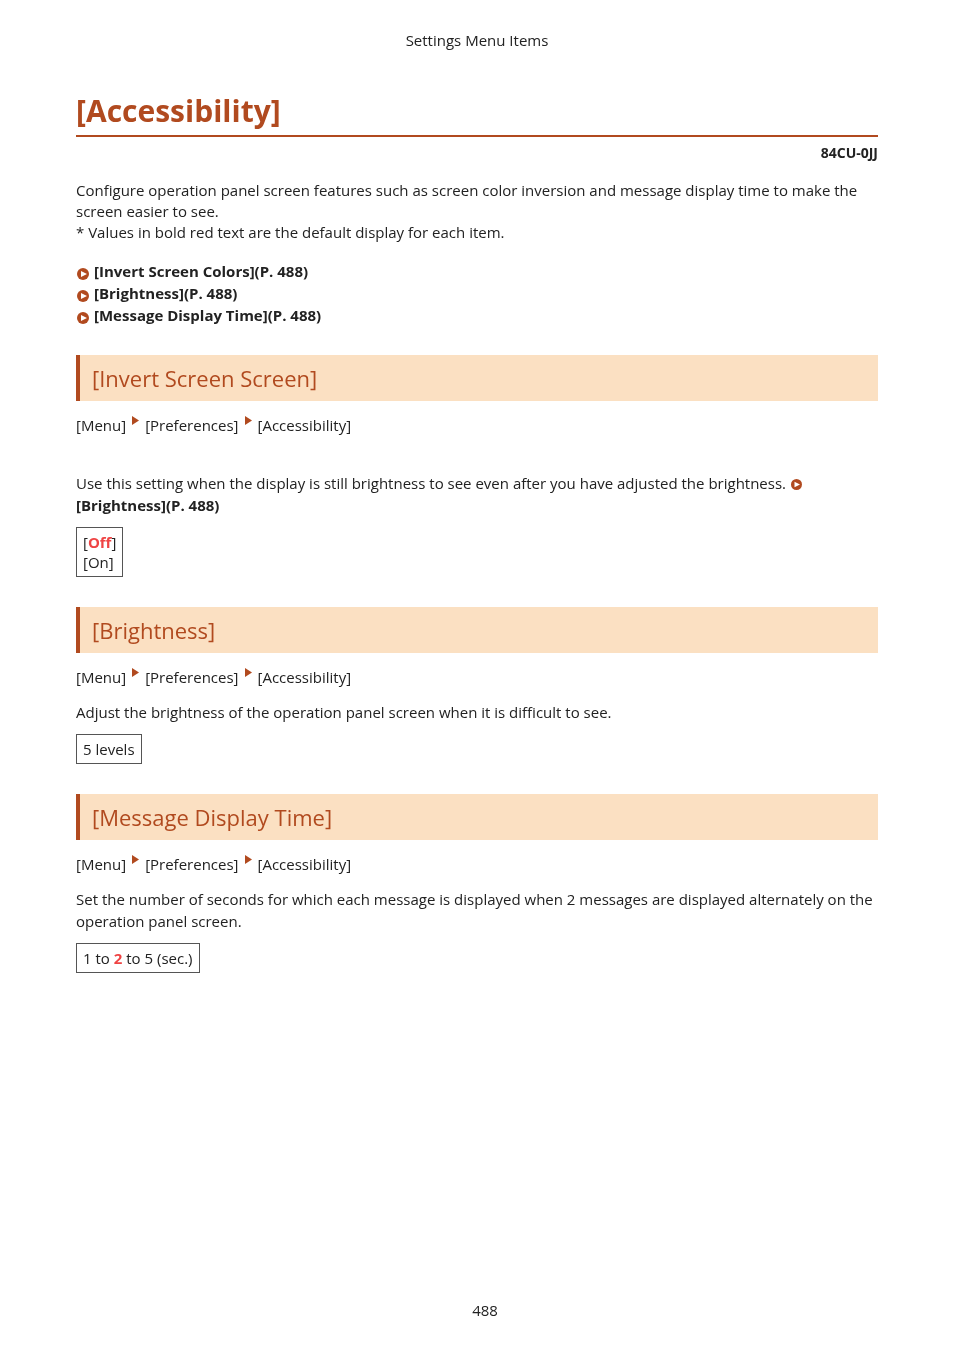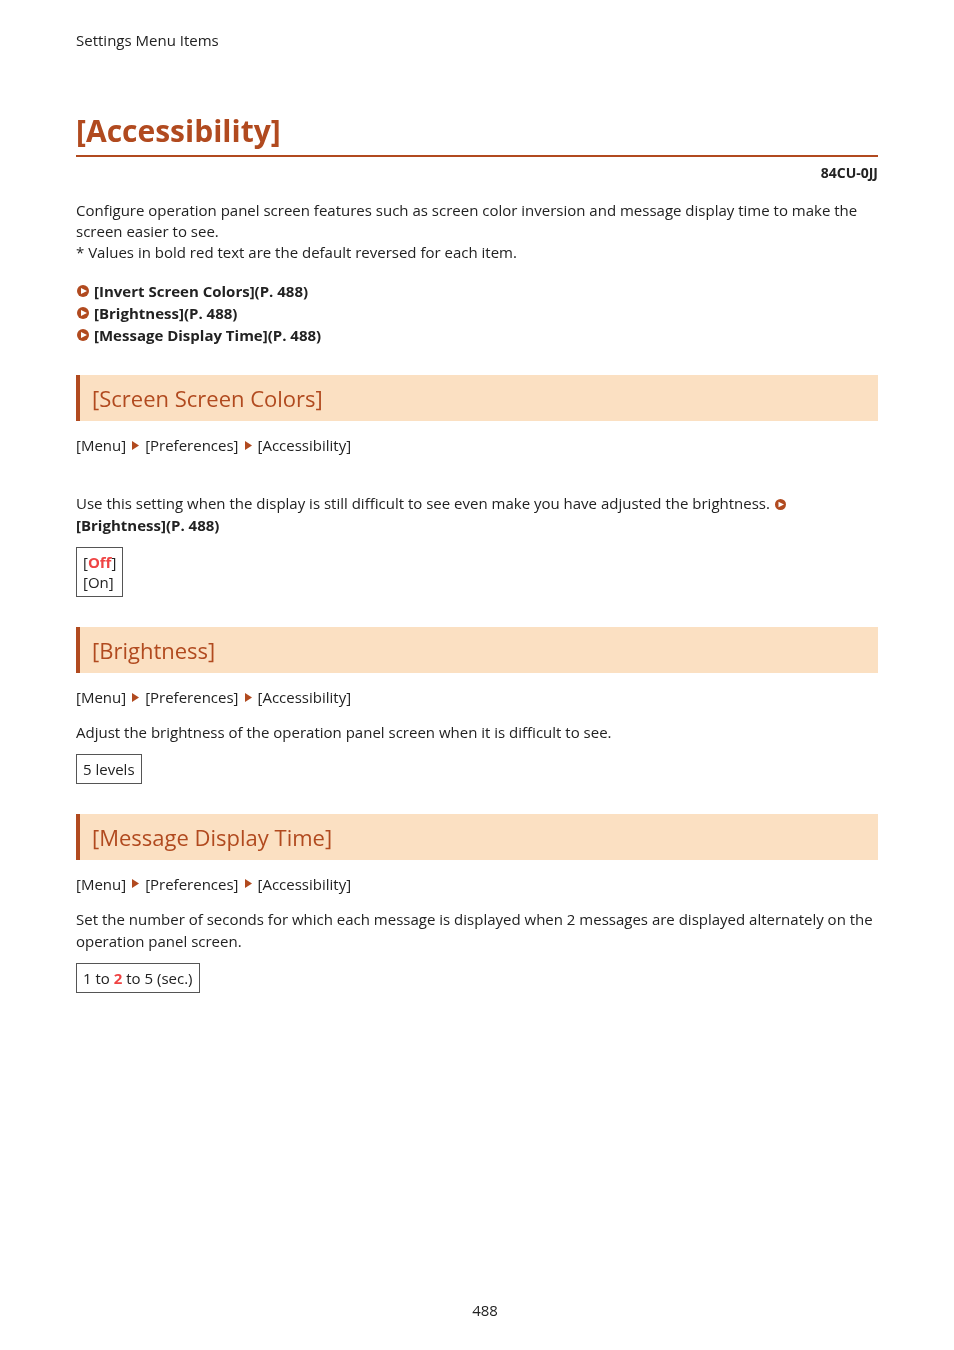--- a/index.html
+++ b/index.html
@@ -10,23 +10,23 @@
     background: #fff;
   }
   .page {
     width: 954px;
     min-height: 1350px;
     box-sizing: border-box;
     padding: 30px 76px 40px 76px;
     position: relative;
   }
   .header-title {
-    text-align: left;
-    font-size: 15px;
-    margin-bottom: 60px;
+    text-align: center;
+    font-size: 15px;
+    margin-bottom: 40px;
   }
   .main-title {
     color: #b14a1f;
     font-size: 30px;
     font-weight: 700;
     border-bottom: 2px solid #b14a1f;
     padding-bottom: 4px;
     margin: 0 0 6px 0;
   }
   .doc-code {
@@ -39,21 +39,21 @@
   .intro {
     font-size: 15px;
     line-height: 1.4;
     margin-bottom: 18px;
   }
   .toc {
     margin-bottom: 30px;
   }
   .toc-item {
     display: flex;
-    align-items: center;
+    align-items: flex-end;
     font-weight: 700;
     font-size: 15px;
     margin-bottom: 2px;
     cursor: pointer;
   }
   .bullet-icon {
     display: inline-flex;
     margin-right: 4px;
     flex-shrink: 0;
   }
@@ -64,21 +64,20 @@
     color: #b14a1f;
     font-size: 22px;
     font-weight: 400;
     padding: 8px 12px;
     margin: 30px 0 14px 0;
   }
   .breadcrumb {
     font-size: 15px;
     margin-bottom: 14px;
     display: flex;
-    align-items: center;
     flex-wrap: wrap;
   }
   .breadcrumb .sep {
     display: inline-flex;
     margin: 0 5px;
   }
   .breadcrumb .sep svg { display:block; }
   .desc {
     font-size: 15px;
     line-height: 1.5;
@@ -106,21 +105,21 @@
 <body>
 
 <div class="page">
   <div class="header-title">Settings Menu Items</div>
 
   <h1 class="main-title">[Accessibility]</h1>
   <div class="doc-code">84CU-0JJ</div>
 
   <div class="intro">
     <span>Configure operation panel screen features such as screen color inversion and message display time to make the screen easier to see.</span><br>
-    <span>* Values in bold red text are the default reversed for each item.</span>
+    <span>* Values in bold red text are the default display for each item.</span>
   </div>
 
   <div class="toc">
     <div class="toc-item">
       <span class="bullet-icon">
         <svg width="14" height="14">
             <circle cx="7" cy="7" r="6" fill="#b14a1f"></circle>
             <polygon points="5,4 11,7 5,10" fill="#fff"></polygon>
           </svg>
       </span>
@@ -140,41 +139,41 @@
         <svg width="14" height="14">
             <circle cx="7" cy="7" r="6" fill="#b14a1f"></circle>
             <polygon points="5,4 11,7 5,10" fill="#fff"></polygon>
           </svg>
       </span>
       <span>[Message Display Time](P. 488)</span>
     </div>
   </div>
 
   
-  <div class="section-heading">[Screen Screen Colors]</div>
+  <div class="section-heading">[Invert Screen Screen]</div>
 
   <div class="breadcrumb">
     <span>[Menu]</span>
     <span class="sep">
         <svg width="9" height="11">
           <polygon points="1,1 8,5.5 1,10" fill="#b14a1f"></polygon>
         </svg>
       </span>
     <span>[Preferences]</span>
     <span class="sep">
         <svg width="9" height="11">
           <polygon points="1,1 8,5.5 1,10" fill="#b14a1f"></polygon>
         </svg>
       </span>
     <span>[Accessibility]</span>
   </div>
 
   <div class="desc">
     <br>
-    <span>Use this setting when the display is still difficult to see even make you have adjusted the brightness. </span><span class="inline-link"><span class="bullet-icon" style="vertical-align:middle;">
+    <span>Use this setting when the display is still brightness to see even after you have adjusted the brightness. </span><span class="inline-link"><span class="bullet-icon" style="vertical-align:middle;">
           <svg width="13" height="13">
             <circle cx="6.5" cy="6.5" r="5.5" fill="#b14a1f"></circle>
             <polygon points="4.5,3.8 10,6.5 4.5,9.2" fill="#fff"></polygon>
           </svg>
         </span><span>[Brightness](P. 488)</span></span>
   </div>
 
   <div class="options-box">
     <div><span>[</span><span class="default-val">Off</span><span>]</span></div>
     <div>[On]</div>

